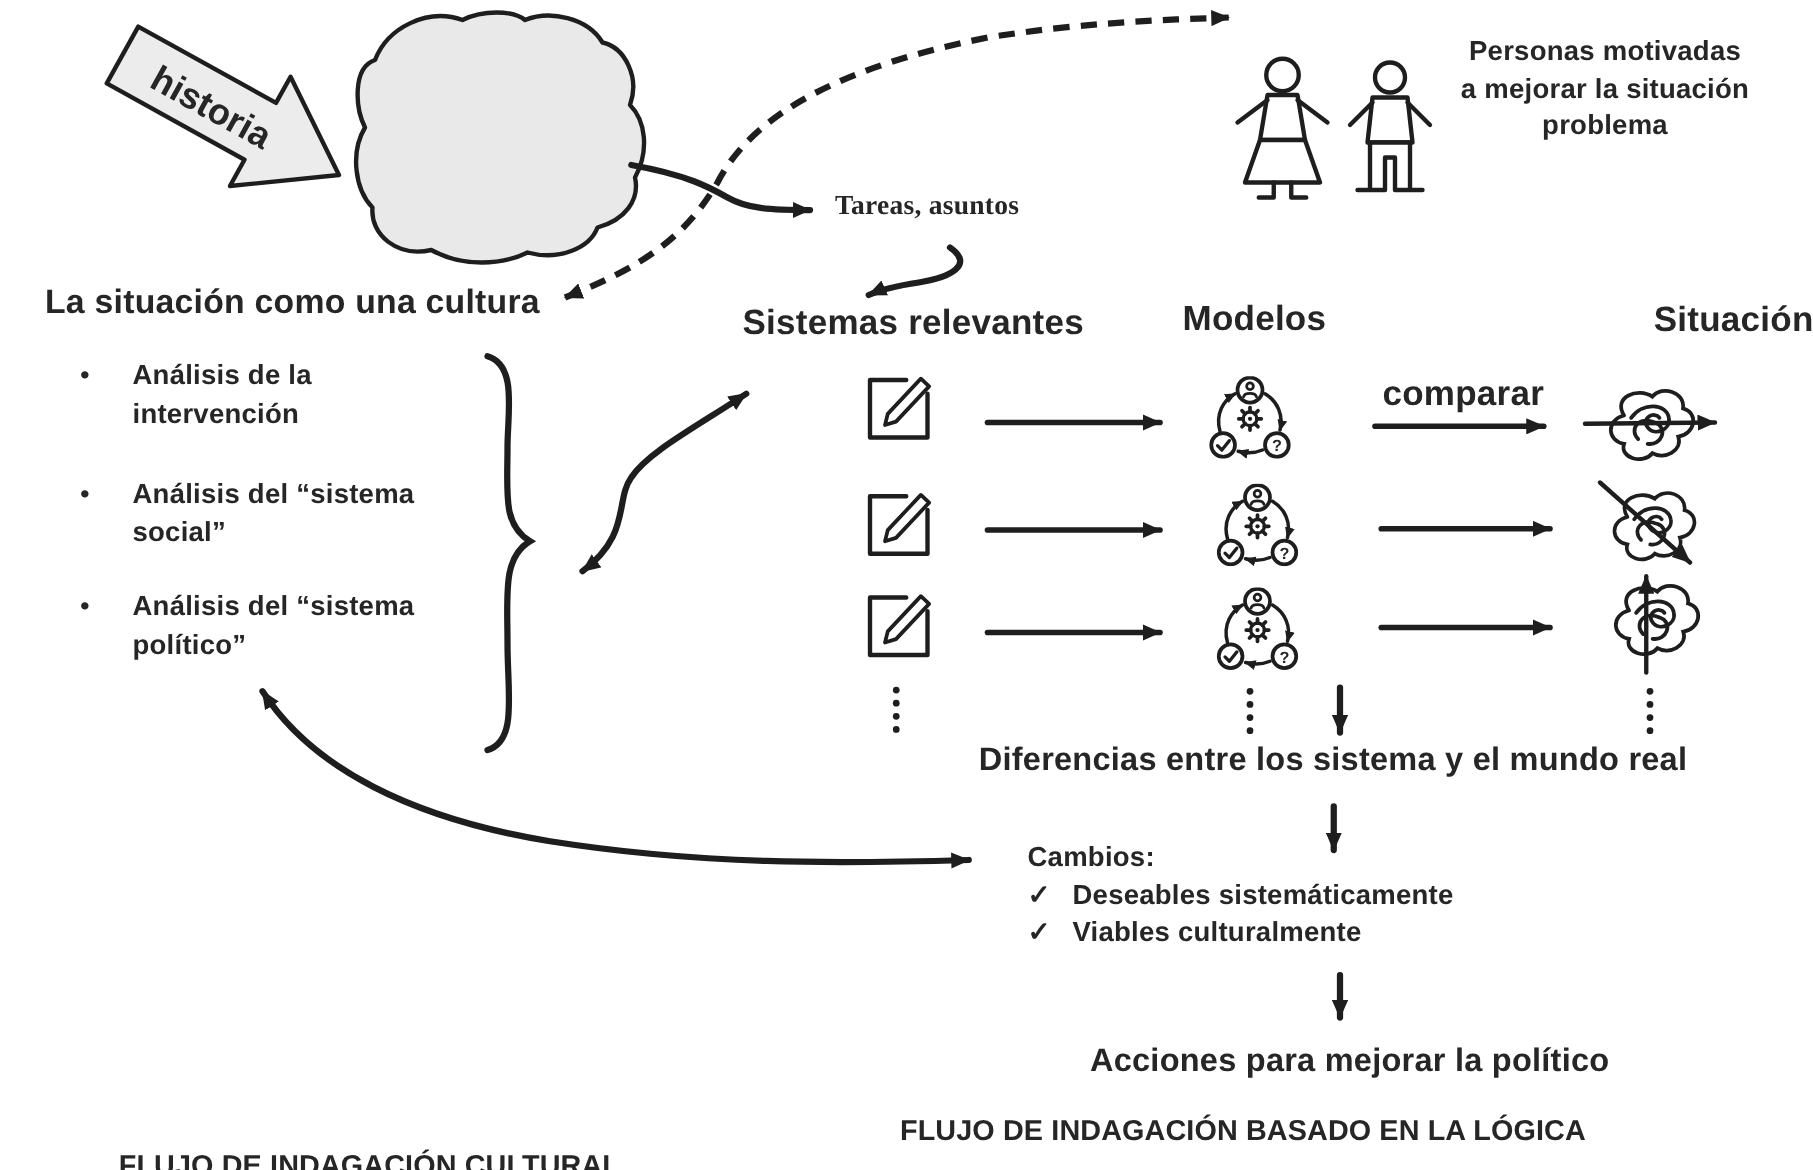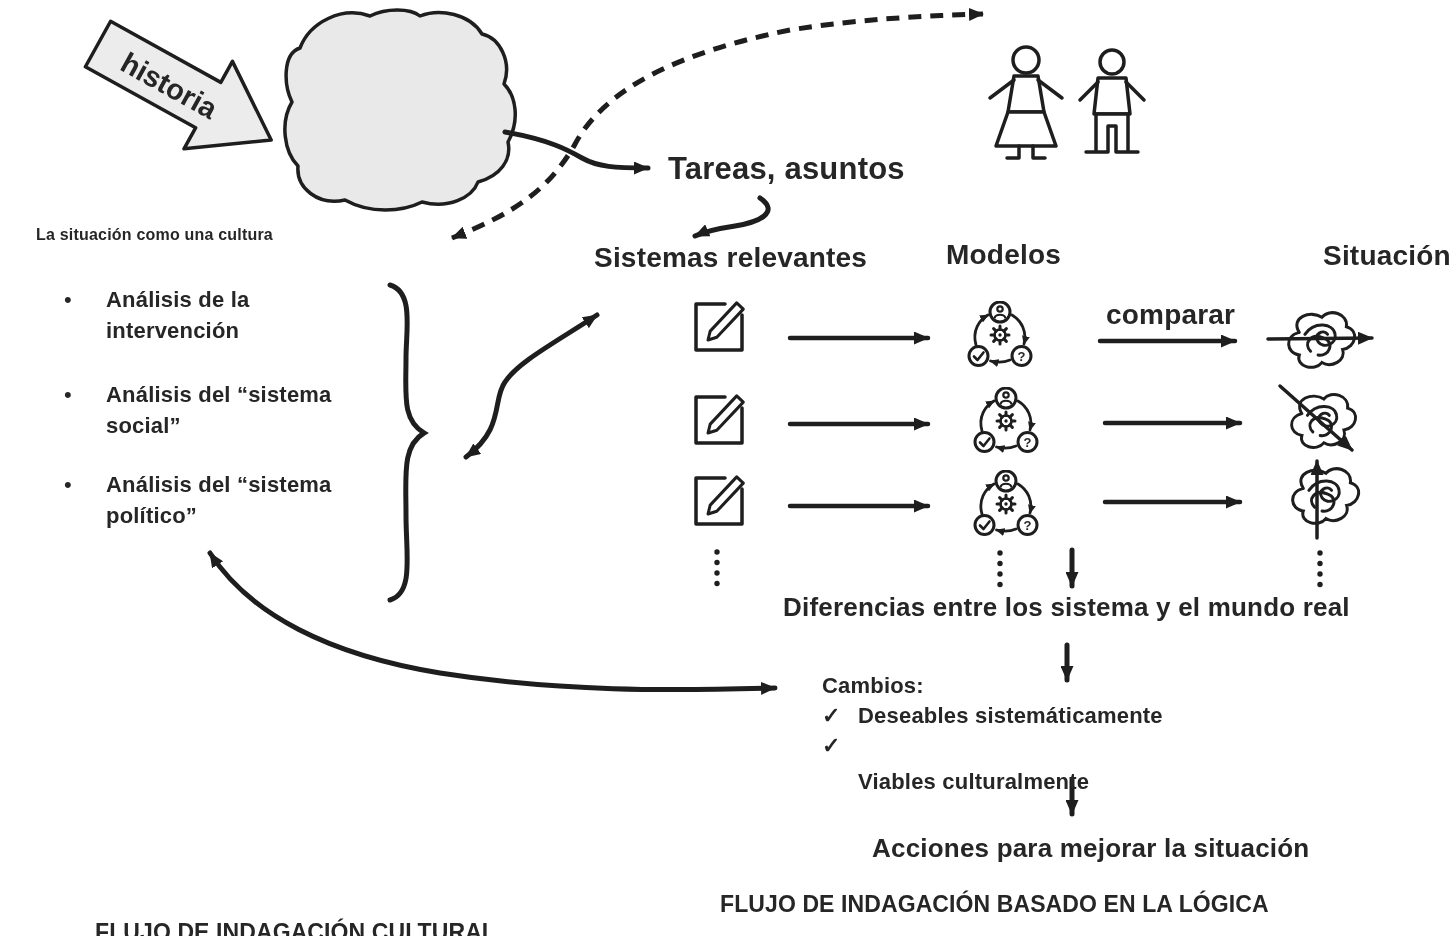--- a/index.html
+++ b/index.html
@@ -7,22 +7,22 @@
     position:relative;width:1450px;height:936px;background:#ffffff;
     font-family:"Liberation Sans",sans-serif;color:#262626;overflow:hidden;
   }
   .diagram-svg{position:absolute;left:0;top:0;width:1450px;height:936px;}
   .label{position:absolute;color:#262626;font-weight:600;letter-spacing:.2px;}
   .nowrap{white-space:nowrap;}
   .center{text-align:center;}
   .italic{font-style:italic;}
   .blob-label{left:308px;top:66px;width:184px;font-size:25px;line-height:1.28;}
   .people-caption{left:1166px;top:26px;width:236px;font-size:22px;line-height:1.35;}
-  .tasks-label{left:668px;top:151px;font-size:31px;}
-  .culture-heading{left:36px;top:226px;font-size:16px;}
+  .tasks-label{left:668px;top:151px;font-size:22px;font-family:Liberation Serif, serif;}
+  .culture-heading{left:36px;top:226px;font-size:27px;}
   .bullet-item{position:absolute;left:64px;width:280px;display:flex;font-size:22px;line-height:1.42;}
   .bullet-dot{width:42px;flex:0 0 42px;font-size:22px;}
   .bullet-text{width:230px;}
   .col-header{font-size:28px;text-align:right;}
   .compare-label{left:1106px;top:299px;width:110px;font-size:28px;}
   .differences-label{left:783px;top:592px;font-size:26px;}
   .changes-title{left:822px;top:673px;font-size:22px;}
   .change-item{position:absolute;left:822px;display:flex;font-size:22px;line-height:1.2;}
   .check-glyph{width:36px;flex:0 0 36px;font-size:22px;font-weight:700;}
   .actions-label{left:872px;top:833px;font-size:26px;}
@@ -174,20 +174,21 @@
     </g>
 
     <g stroke="#1e1e1e" stroke-width="5" stroke-linecap="round">
       <line x1="1072" y1="550" x2="1072" y2="586" marker-end="url(#mA)"></line>
       <line x1="1067" y1="645" x2="1067" y2="680" marker-end="url(#mA)"></line>
       <line x1="1072" y1="780" x2="1072" y2="814" marker-end="url(#mA)"></line>
     </g>
   </svg>
 
 
+  <div class="label center people-caption">Personas motivadas a mejorar la situación problema</div>
 
   <div class="label nowrap tasks-label">Tareas, asuntos</div>
 
   <div class="label nowrap culture-heading">La situación como una cultura</div>
 
   <div class="bullet-item" style="top:284px;">
     <span class="bullet-dot">•</span>
     <div class="bullet-text label" style="position:static;">Análisis de la intervención</div>
   </div>
   <div class="bullet-item" style="top:379px;">
@@ -207,21 +208,21 @@
 
   <div class="label nowrap differences-label">Diferencias entre los sistema y el mundo real</div>
 
   <div class="label nowrap changes-title">Cambios:</div>
   <div class="change-item" style="top:703px;">
     <span class="check-glyph">✓</span>
     <span class="label nowrap" style="position:static;">Deseables sistemáticamente</span>
   </div>
   <div class="change-item" style="top:733px;">
     <span class="check-glyph">✓</span>
-    <span class="label nowrap" style="position:static;margin-top:36px;">Viables culturalmente</span>
-  </div>
-
-  <div class="label nowrap actions-label">Acciones para mejorar la situación</div>
+    <span class="label nowrap" style="position:static;">Viables culturalmente</span>
+  </div>
+
+  <div class="label nowrap actions-label">Acciones para mejorar la político</div>
 
   <div class="label nowrap footer-label" style="left:95px;top:895px;margin-top:24px;">FLUJO DE INDAGACIÓN CULTURAL</div>
   <div class="label nowrap footer-label" style="left:720px;top:891px;">FLUJO DE INDAGACIÓN BASADO EN LA LÓGICA</div>
 
 </div>
 
 </body></html>

